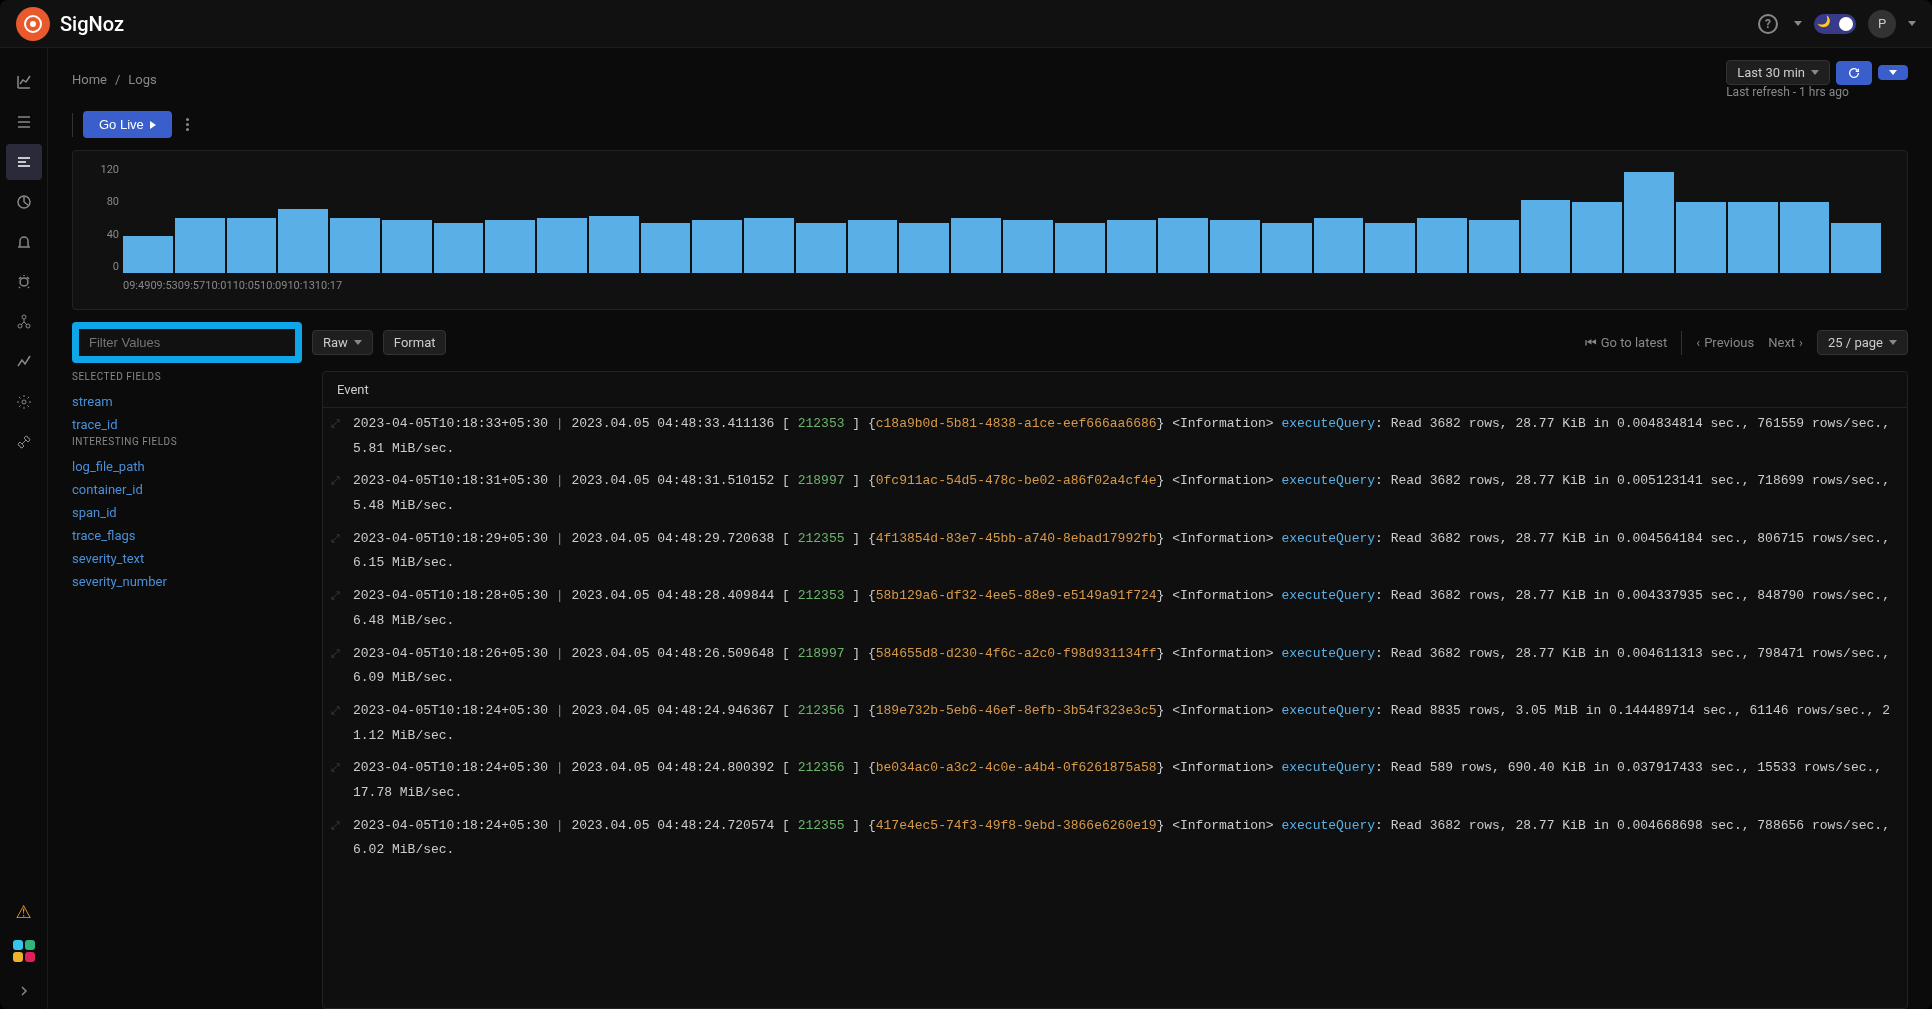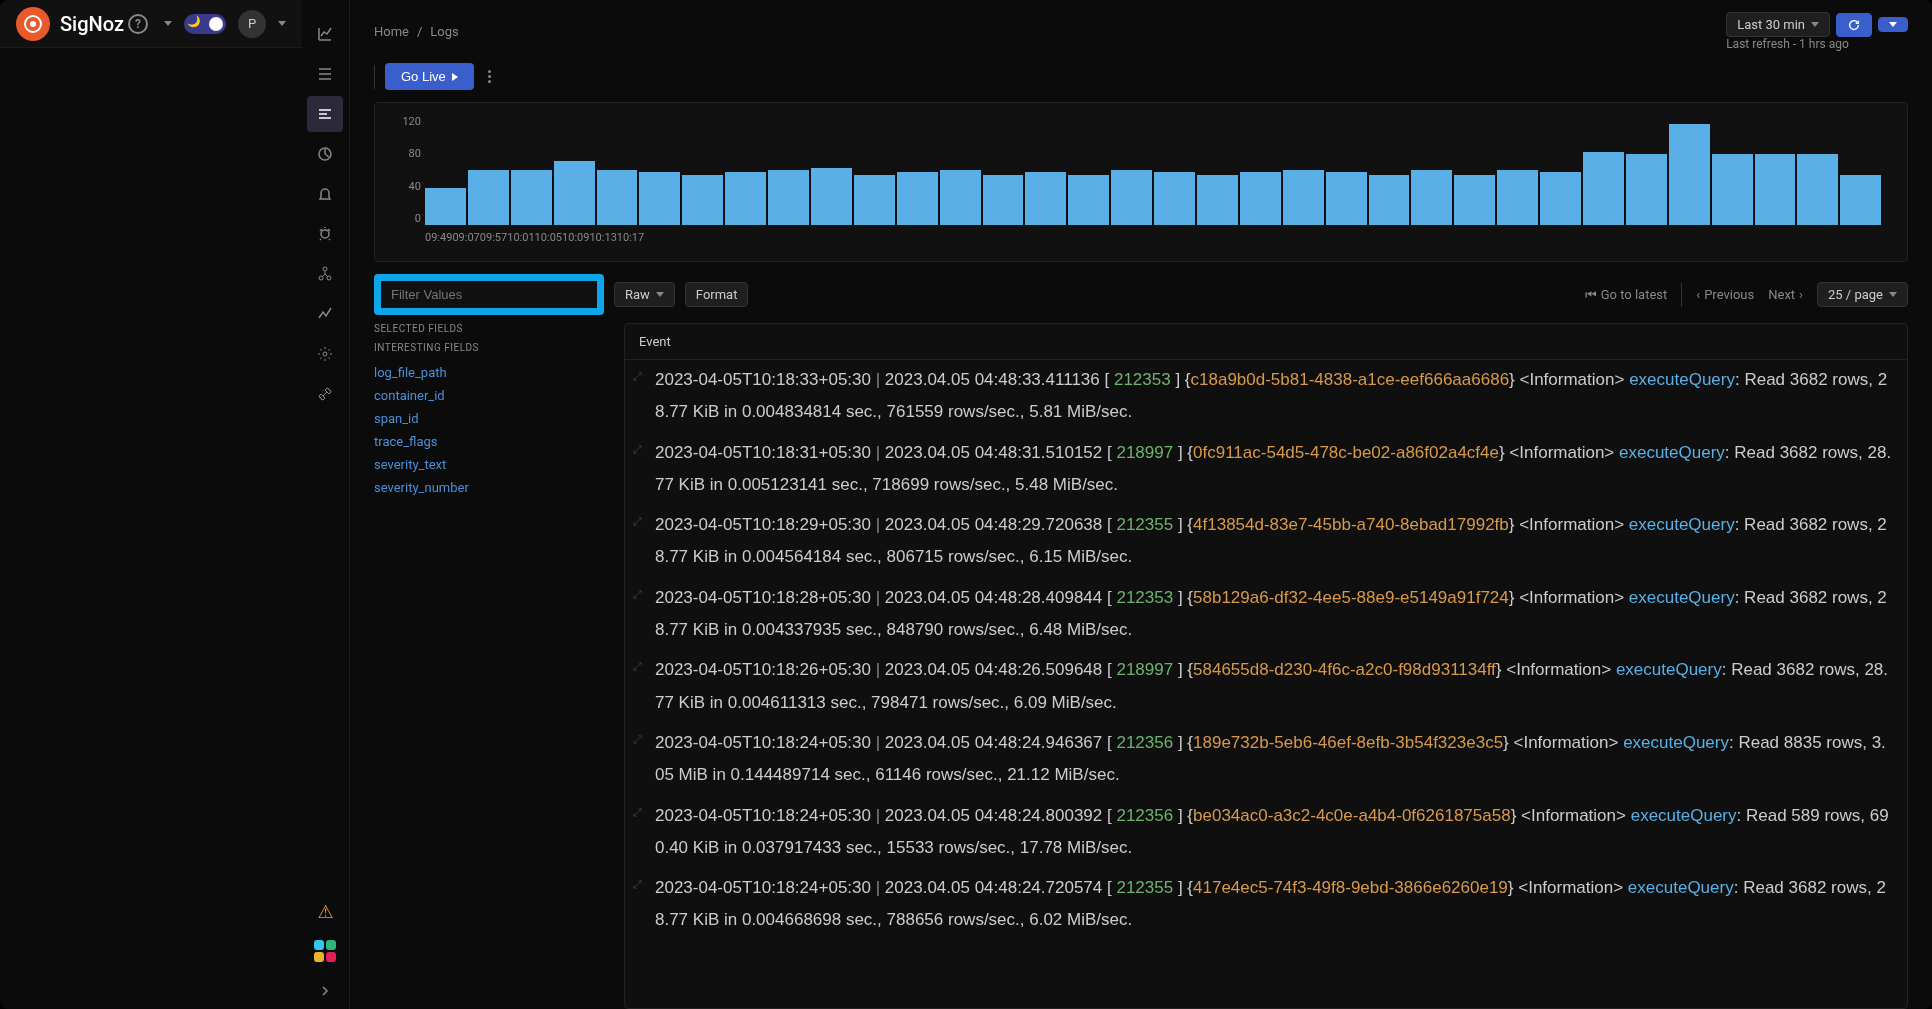--- a/index.html
+++ b/index.html
@@ -1,17 +1,17 @@
 <!DOCTYPE html>
 <html><head>
 <meta charset="utf-8">
 <style>
 *{box-sizing:border-box;margin:0;padding:0}
 body{background:#000;color:#c9d1d9;font-family:-apple-system,BlinkMacSystemFont,"Segoe UI",Roboto,sans-serif;font-size:13px;overflow:hidden}
-.app{display:flex;height:1009px;width:1932px;background:#0b0b0b;border-radius:8px;overflow:hidden}
+.app{display:flex;flex-direction:column;height:1009px;width:1932px;background:#0b0b0b;border-radius:8px;overflow:hidden}
 .topbar{height:48px;background:#111;display:flex;align-items:center;padding:0 16px;border-bottom:1px solid #1c1c1c}
 .logo-wrap{display:flex;align-items:center;gap:10px}
 .logo-circle{width:34px;height:34px;background:#e85a2b;border-radius:50%;display:flex;align-items:center;justify-content:center}
 .logo-eye{width:18px;height:18px;border:2px solid #fff;border-radius:50%;position:relative}
 .logo-eye::after{content:"";position:absolute;width:6px;height:6px;background:#fff;border-radius:50%;top:4px;left:4px}
 .brand{color:#fff;font-size:20px;font-weight:500}
 .topbar-right{margin-left:auto;display:flex;align-items:center;gap:12px}
 .icon-btn{width:28px;height:28px;display:flex;align-items:center;justify-content:center;cursor:pointer;color:#888}
 .help-icon{width:20px;height:20px;border:2px solid #888;border-radius:50%;display:flex;align-items:center;justify-content:center;font-size:12px;font-weight:bold}
 .caret{width:0;height:0;border-left:4px solid transparent;border-right:4px solid transparent;border-top:5px solid #888}
@@ -55,21 +55,21 @@
 .toolbar-row{display:flex;padding:0 24px 8px;gap:10px;align-items:center}
 .filter-input{width:230px;background:#111;border:7px solid #0ea5e9;border-radius:4px;padding:6px 10px;color:#888;font-size:13px}
 .toolbar-right{margin-left:auto;display:flex;align-items:center;gap:14px;color:#888}
 .nav-link{display:flex;align-items:center;gap:4px;cursor:pointer}
 .content-row{display:flex;flex:1;padding:0 24px;gap:0;overflow:hidden}
 .fields-col{width:250px;padding-right:16px;overflow-y:auto}
 .field-section-title{color:#888;font-size:10px;letter-spacing:0.5px;margin:0 0 8px}
 .field-item{color:#4a8fd8;font-size:13px;padding:4px 0;cursor:pointer}
 .log-col{flex:1;border:1px solid #222;border-radius:4px;background:#0f0f0f;overflow:hidden;display:flex;flex-direction:column}
 .log-header{padding:10px 14px;border-bottom:1px solid #222;color:#ccc;font-size:13px}
-.log-body{flex:1;overflow-y:auto;font-family:Liberation Sans, sans-serif;font-size:17px;line-height:1.9}
+.log-body{flex:1;overflow-y:auto;font-family:Liberation Mono, monospace;font-size:13px;line-height:1.9}
 .log-line{padding:4px 14px 4px 30px;position:relative;color:#ccc;word-break:break-all}
 .log-line::before{content:"⤢";position:absolute;left:8px;top:6px;color:#444;font-size:11px;cursor:pointer}
 .tok-num{color:#6cb36c}
 .tok-uuid{color:#d89a4a}
 .tok-func{color:#5ab0e6}
 .tok-sep{color:#888}
 svg{display:block}
 </style>
 </head>
 <body>
@@ -249,21 +249,21 @@
               <div class="bar" style="height: 65%;"></div>
               <div class="bar" style="height: 91.6667%;"></div>
               <div class="bar" style="height: 65%;"></div>
               <div class="bar" style="height: 65%;"></div>
               <div class="bar" style="height: 65%;"></div>
               <div class="bar" style="height: 45.8333%;"></div>
             </div>
         </div>
         <div class="x-axis" id="xaxis">
             <span>09:49</span>
-            <span>09:07</span>
+            <span>09:53</span>
             <span>09:57</span>
             <span>10:01</span>
             <span>10:05</span>
             <span>10:09</span>
             <span>10:13</span>
             <span>10:17</span>
           </div>
       </div>
 
       <div class="toolbar-row">
@@ -290,20 +290,24 @@
           <div class="pill">
               <span>25 / page</span>
               <span class="caret"></span>
             </div>
         </div>
       </div>
 
       <div class="content-row">
         <div class="fields-col">
           <div class="field-section-title">SELECTED FIELDS</div>
+          <div id="sel-fields">
+              <div class="field-item">stream</div>
+              <div class="field-item">trace_id</div>
+            </div>
           <div class="field-section-title">INTERESTING FIELDS</div>
           <div id="int-fields">
               <div class="field-item">log_file_path</div>
               <div class="field-item">container_id</div>
               <div class="field-item">span_id</div>
               <div class="field-item">trace_flags</div>
               <div class="field-item">severity_text</div>
               <div class="field-item">severity_number</div>
             </div>
         </div>

